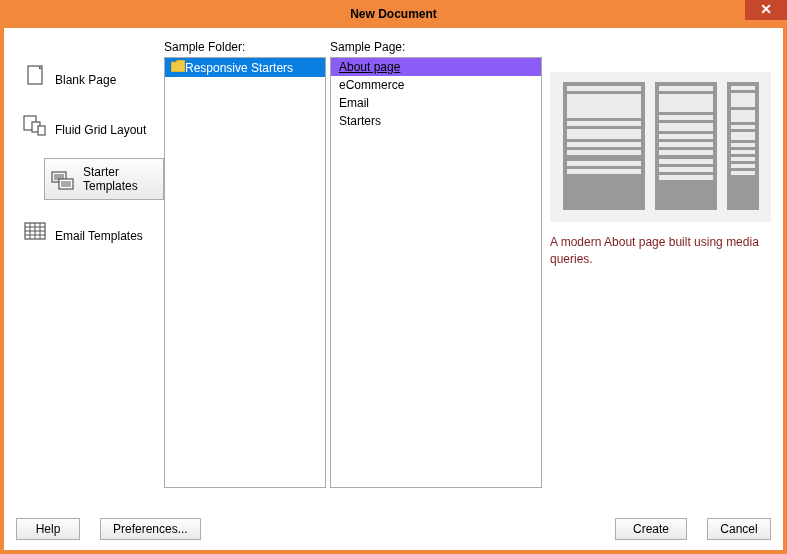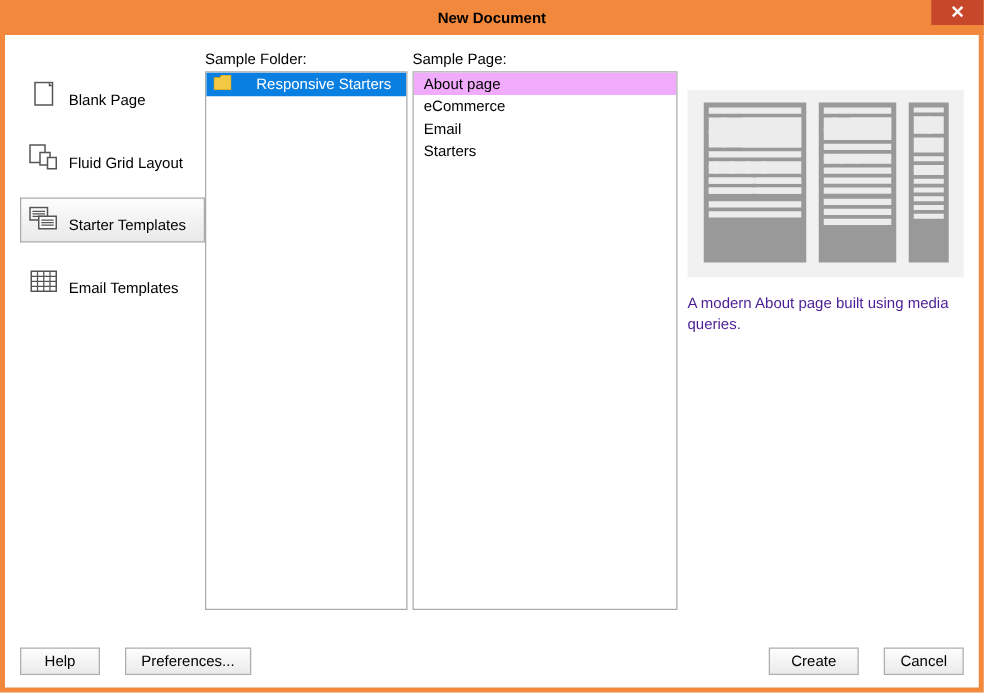--- a/index.html
+++ b/index.html
@@ -52,63 +52,65 @@
     align-items: flex-end;
     gap: 8px;
     padding: 6px 6px;
     margin-bottom: 14px;
     cursor: pointer;
     border: 1px solid transparent;
   }
   .cat.selected {
     border: 1px solid #aaa;
     background: linear-gradient(#fdfdfd,#e9e9e9);
+    margin-left: 28px;
   }
   .cat .icon { width: 24px; height: 22px; flex: none; display:flex; align-items:center; justify-content:center; }
   .col {
     display: flex;
     flex-direction: column;
   }
   .col-label { margin-bottom: 3px; }
   .listbox {
     border: 1px solid #aaa;
     background: #fff;
     overflow: auto;
     flex: 1;
   }
   .col-folder { width: 162px; margin-right: 4px; }
   .col-page   { width: 212px; margin-right: 8px; }
   .folder-item {
     padding: 2px 6px;
     display: flex;
-    gap: 20px;
+    align-items: center;
+    gap: 0;
     cursor: pointer;
   }
   .folder-item.selected { background:#0a7fe2; color:#fff; }
   .page-item {
     padding: 2px 8px;
     cursor: pointer;
   }
-  .page-item.selected { background:#f0abfc; }
+  .page-item.selected { background:#8b5cf6;text-decoration:underline; }
   .preview-col {
     flex: 1;
     padding-top: 32px;
   }
   .preview-box {
     background: #f1f1f1;
     height: 150px;
     padding: 10px 8px;
     display: flex;
     gap: 10px;
     justify-content: center;
     align-items: flex-start;
   }
   .preview-desc {
     margin-top: 12px;
-    color: #4c1d95;
+    color: #7f1d1d;
     line-height: 1.4;
   }
   .footer {
     position: absolute;
     left: 12px; right: 12px; bottom: 10px;
     display: flex;
     gap: 20px;
   }
   .footer .spacer { flex:1; }
   button.win {

